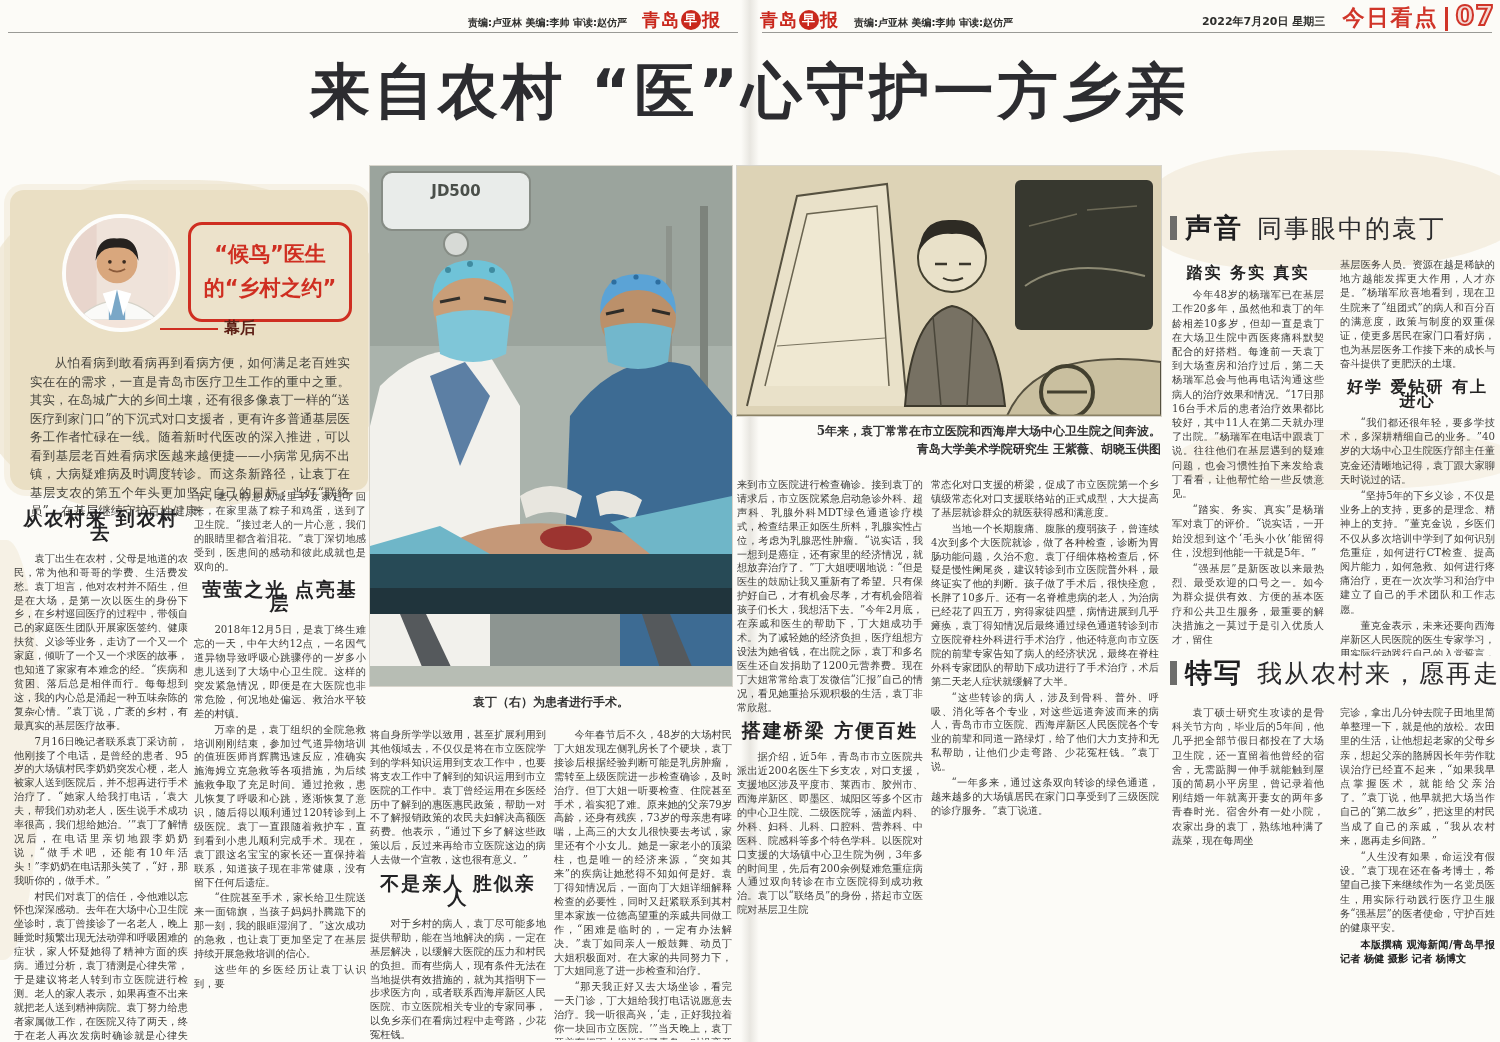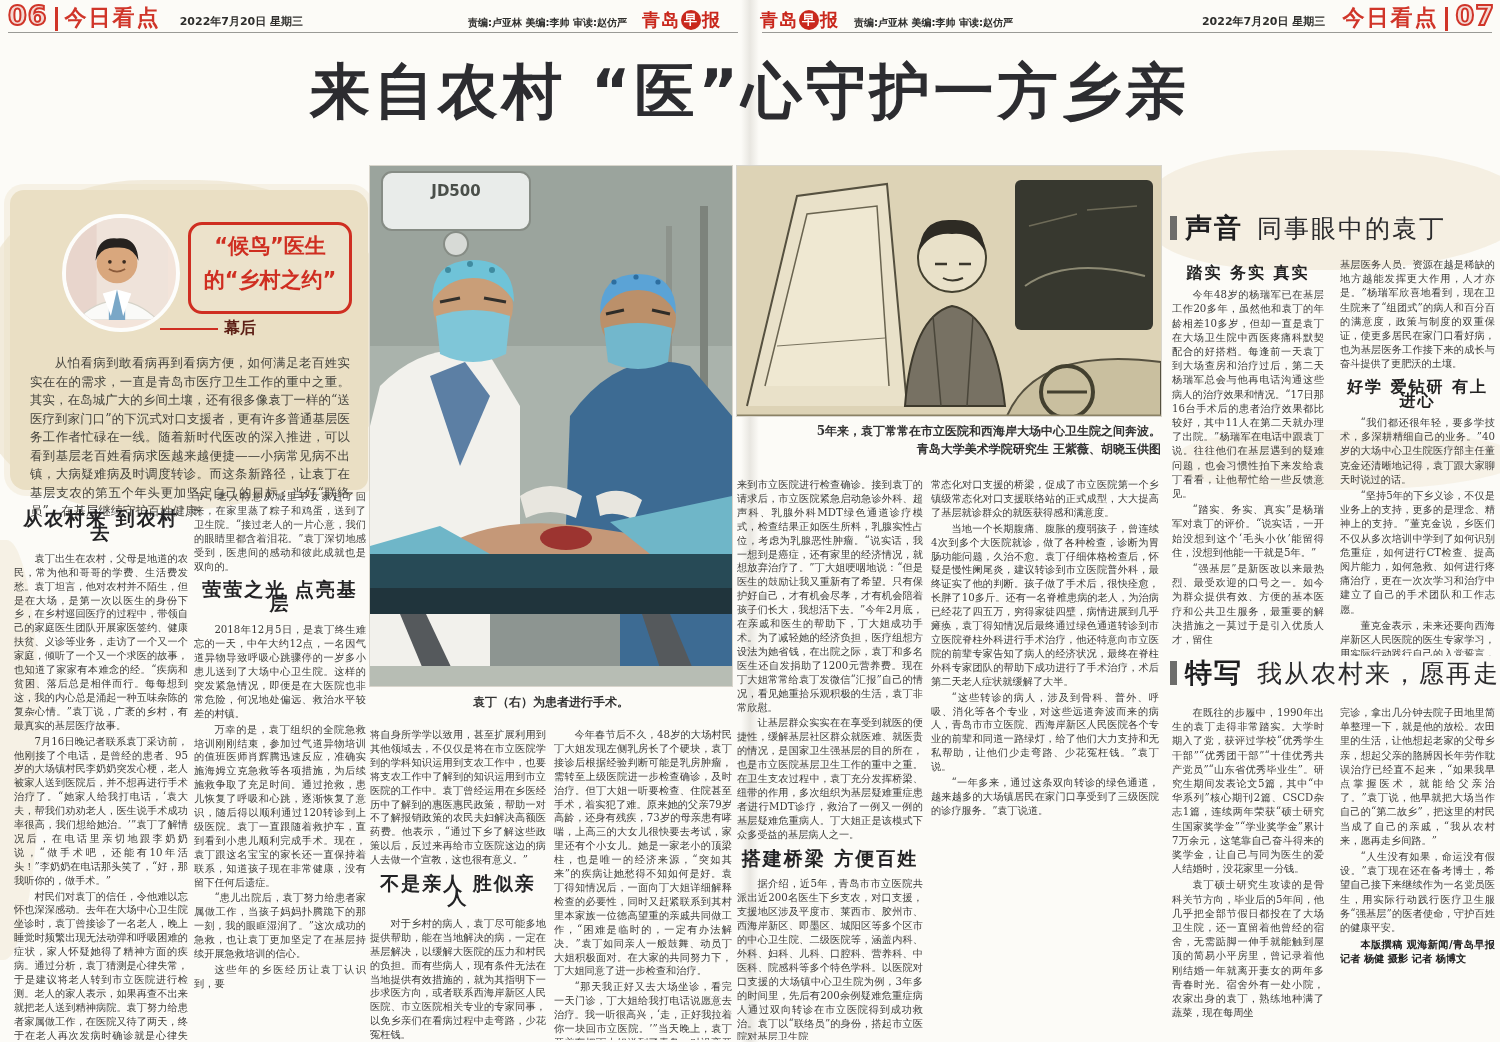--- a/index.html
+++ b/index.html
@@ -24,21 +24,21 @@
             color:#2c2c30;letter-spacing:4px;}
   .subhead{position:absolute;left:290px;top:126px;width:920px;text-align:center;
            font-family:"DejaVu Sans",sans-serif;font-weight:bold;font-size:22px;color:#38383c;letter-spacing:1px;}
   .texture{position:absolute;background:#eadfc4;opacity:.55;border-radius:45% 55% 60% 40%;}
   .introbox{position:absolute;left:10px;top:190px;width:358px;height:300px;background:#eadfc4;
             border-radius:14px 18px 12px 16px;box-shadow:0 0 0 6px rgba(234,223,196,.35);}
   .portrait{position:absolute;left:52px;top:24px;width:110px;height:110px;border-radius:50%;
             overflow:hidden;border:4px solid #fdfdfb;background:#f3e4da;}
   .badge{position:absolute;left:178px;top:32px;width:158px;height:82px;border:3px solid #cf2e21;
          border-radius:14px;background:rgba(255,255,255,.12);text-align:center;
-         font-family:"DejaVu Sans",sans-serif;font-weight:900;color:#cf2e21;font-size:21px;line-height:34px;padding-top:4px;}
+         font-family:"DejaVu Sans",sans-serif;font-weight:900;color:#cf2e21;font-size:21px;line-height:34px;padding-top:12px;}
   .badge-tag{position:absolute;left:214px;top:128px;font-family:"DejaVu Sans",sans-serif;font-weight:bold;
              font-size:16px;color:#5d2016;}
   .badge-tagline{position:absolute;left:150px;top:138px;width:58px;height:2px;background:#cf2e21;}
   .introtext{position:absolute;left:20px;top:164px;width:320px;font-size:12.4px;line-height:18.5px;
              text-align:justify;color:#45443e;}
   .introtext p{margin:0;text-indent:2em;}
   
   .col{position:absolute;overflow:hidden;font-size:10.2px;line-height:13.9px;text-align:justify;color:#3c3c3a;}
   .col p{margin:0 0 2px 0;text-indent:2em;}
   .col p.noind{text-indent:0;}
@@ -71,24 +71,20 @@
 <div class="sheet">
 
   <div class="fold"></div>
 
   <div class="texture" style="left:-20px;top:180px;width:420px;height:330px;"></div>
   <div class="texture" style="left:-30px;top:540px;width:70px;height:420px;opacity:.35;"></div>
   <div class="texture" style="left:1150px;top:150px;width:380px;height:120px;opacity:.4;"></div>
   <div class="texture" style="left:1180px;top:430px;width:340px;height:60px;opacity:.3;"></div>
 
   <div class="hdr" style="left:8px;">
-    <div class="hrow" style="left:0;top:1px;">
-      <span class="pageno">06</span><span class="redbar"></span><span class="section-red">今日看点</span>
-      <span class="hdr-date" style="margin-left:14px;">2022年7月20日 星期三</span>
-    </div>
     <div class="hrow" style="left:460px;top:8px;">
       <span class="hdr-credits">责编:卢亚林 美编:李帅 审读:赵仿严</span>
       <span class="brand" style="margin-left:10px;"><span>青岛</span><span class="circ">早</span><span>报</span></span>
     </div>
   </div>
   <div class="hdr-rule" style="left:8px;width:730px;"></div>
 
   <div class="hdr" style="left:760px;">
     <div class="hrow" style="left:0;top:8px;">
       <span class="brand"><span>青岛</span><span class="circ">早</span><span>报</span></span>
@@ -135,21 +131,21 @@
     <p>袁丁出生在农村，父母是地道的农民，常为他和哥哥的学费、生活费发愁。袁丁坦言，他对农村并不陌生，但是在大场，是第一次以医生的身份下乡，在乡村巡回医疗的过程中，带领自己的家庭医生团队开展家医签约、健康扶贫、义诊等业务，走访了一个又一个家庭，倾听了一个又一个求医的故事，也知道了家家有本难念的经。“疾病和贫困、落后总是相伴而行。每每想到这，我的内心总是涌起一种五味杂陈的复杂心情。”袁丁说，广袤的乡村，有最真实的基层医疗故事。</p>
     <p>7月16日晚记者联系袁丁采访前，他刚接了个电话，是曾经的患者、95岁的大场镇村民李奶奶突发心梗，老人被家人送到医院后，并不想再进行手术治疗了。“她家人给我打电话，‘袁大夫，帮我们劝劝老人，医生说手术成功率很高，我们想给她治。’”袁丁了解情况后，在电话里亲切地跟李奶奶说，“做手术吧，还能有10年活头！”李奶奶在电话那头笑了，“好，那我听你的，做手术。”</p>
     <p>村民们对袁丁的信任，令他难以忘怀也深深感动。去年在大场中心卫生院坐诊时，袁丁曾接诊了一名老人，晚上睡觉时频繁出现无法动弹和呼吸困难的症状，家人怀疑她得了精神方面的疾病。通过分析，袁丁猜测是心律失常，于是建议将老人转到市立医院进行检测。老人的家人表示，如果再查不出来就把老人送到精神病院。袁丁努力给患者家属做工作，在医院又待了两天，终于在老人再次发病时确诊就是心律失常。老人立刻进行了手术，经过诊治，从此再也没发病过。这名老人每当有空总会来大场中心卫生院打听问“袁医生来没来？”如果恰巧袁丁在，老人便进来看看，“就是来让你看看，我挺好的！”今年端午</p>
   </div>
 
   <div class="col" style="left:194px;top:490px;width:172px;height:550px;">
     <p class="noind">节，老人特意从城里子女家赶了回来，在家里蒸了粽子和鸡蛋，送到了卫生院。“接过老人的一片心意，我们的眼睛里都含着泪花。”袁丁深切地感受到，医患间的感动和彼此成就也是双向的。</p>
     <div class="sec-h">萤萤之光 点亮基层</div>
     <p>2018年12月5日，是袁丁终生难忘的一天，中午大约12点，一名因气道异物导致呼吸心跳骤停的一岁多小患儿送到了大场中心卫生院。这样的突发紧急情况，即便是在大医院也非常危险，何况地处偏远、救治水平较差的村镇。</p>
     <p>万幸的是，袁丁组织的全院急救培训刚刚结束，参加过气道异物培训的值班医师肖辉腾迅速反应，准确实施海姆立克急救等各项措施，为后续施救争取了充足时间。通过抢救，患儿恢复了呼吸和心跳，逐渐恢复了意识，随后得以顺利通过120转诊到上级医院。袁丁一直跟随着救护车，直到看到小患儿顺利完成手术。现在，袁丁跟这名宝宝的家长还一直保持着联系，知道孩子现在非常健康，没有留下任何后遗症。</p>
-    <p>“患儿出院后，袁丁努力给患者家属做工作，当孩子妈妈扑腾跪下的那一刻，我的眼眶湿润了。”这次成功的急救，也让袁丁更加坚定了在基层持续开展急救培训的信心。</p>
+    <p>“住院甚至手术，家长给卫生院送来一面锦旗，当孩子妈妈扑腾跪下的那一刻，我的眼眶湿润了。”这次成功的急救，也让袁丁更加坚定了在基层持续开展急救培训的信心。</p>
     <p>这些年的乡医经历让袁丁认识到，要</p>
   </div>
 
   <div class="photo">
     <svg width="362" height="520" viewBox="0 0 362 520">
       <rect width="362" height="520" fill="#aab3ac"></rect>
       <rect y="0" width="362" height="180" fill="#9ba49d"></rect>
       <rect x="330" y="40" width="8" height="260" fill="#7d837c"></rect>
       <rect x="296" y="60" width="6" height="200" fill="#8d938c"></rect>
 
@@ -231,21 +227,20 @@
       <path d="M0 250 L424 250" stroke="#8a8165" stroke-width="3"></path>
     </svg>
   </div>
   <div class="illuscap">
     <div>5年来，袁丁常常在市立医院和西海岸大场中心卫生院之间奔波。</div>
     <div>青岛大学美术学院研究生 王紫薇、胡晓玉供图</div>
   </div>
 
   <div class="col" style="left:737px;top:478px;width:186px;height:562px;">
     <p class="noind">来到市立医院进行检查确诊。接到袁丁的请求后，市立医院紧急启动急诊外科、超声科、乳腺外科MDT绿色通道诊疗模式，检查结果正如医生所料，乳腺实性占位，考虑为乳腺恶性肿瘤。“说实话，我一想到是癌症，还有家里的经济情况，就想放弃治疗了。”丁大姐哽咽地说：“但是医生的鼓励让我又重新有了希望。只有保护好自己，才有机会尽孝，才有机会陪着孩子们长大，我想活下去。”今年2月底，在亲戚和医生的帮助下，丁大姐成功手术。为了减轻她的经济负担，医疗组想方设法为她省钱，在出院之际，袁丁和多名医生还自发捐助了1200元营养费。现在丁大姐常常给袁丁发微信“汇报”自己的情况，看见她重拾乐观积极的生活，袁丁非常欣慰。</p>
-    <p>让基层群众实实在在享受到就医的便捷性，缓解基层社区群众就医难、就医贵的情况，是国家卫生强基层的目的所在，也是市立医院基层卫生工作的重中之重。在卫生支农过程中，袁丁充分发挥桥梁、纽带的作用，多次组织为基层疑难重症患者进行MDT诊疗，救治了一例又一例的基层疑难危重病人。丁大姐正是该模式下众多受益的基层病人之一。</p>
     <div class="sec-h">搭建桥梁 方便百姓</div>
     <p>据介绍，近5年，青岛市市立医院共派出近200名医生下乡支农，对口支援，支援地区涉及平度市、莱西市、胶州市、西海岸新区、即墨区、城阳区等多个区市的中心卫生院、二级医院等，涵盖内科、外科、妇科、儿科、口腔科、营养科、中医科、院感科等多个特色学科。以医院对口支援的大场镇中心卫生院为例，3年多的时间里，先后有200余例疑难危重症病人通过双向转诊在市立医院得到成功救治。袁丁以“联络员”的身份，搭起市立医院对基层卫生院</p>
   </div>
   <div class="col" style="left:931px;top:478px;width:228px;height:562px;">
     <p class="noind">常态化对口支援的桥梁，促成了市立医院第一个乡镇级常态化对口支援联络站的正式成型，大大提高了基层就诊群众的就医获得感和满意度。</p>
     <p>当地一个长期腹痛、腹胀的瘦弱孩子，曾连续4次到多个大医院就诊，做了各种检查，诊断为胃肠功能问题，久治不愈。袁丁仔细体格检查后，怀疑是慢性阑尾炎，建议转诊到市立医院普外科，最终证实了他的判断。孩子做了手术后，很快痊愈，长胖了10多斤。还有一名脊椎患病的老人，为治病已经花了四五万，穷得家徒四壁，病情进展到几乎瘫痪，袁丁得知情况后最终通过绿色通道转诊到市立医院脊柱外科进行手术治疗，他还特意向市立医院的前辈专家告知了病人的经济状况，最终在脊柱外科专家团队的帮助下成功进行了手术治疗，术后第二天老人症状就缓解了大半。</p>
     <p>“这些转诊的病人，涉及到骨科、普外、呼吸、消化等各个专业，对这些远道奔波而来的病人，青岛市市立医院、西海岸新区人民医院各个专业的前辈和同道一路绿灯，给了他们大力支持和无私帮助，让他们少走弯路、少花冤枉钱。”袁丁说。</p>
     <p>“一年多来，通过这条双向转诊的绿色通道，越来越多的大场镇居民在家门口享受到了三级医院的诊疗服务。”袁丁说道。</p>
   </div>
 
@@ -267,21 +262,20 @@
     <p>“坚持5年的下乡义诊，不仅是业务上的支持，更多的是理念、精神上的支持。”董克金说，乡医们不仅从多次培训中学到了如何识别危重症，如何进行CT检查、提高阅片能力，如何急救、如何进行疼痛治疗，更在一次次学习和治疗中建立了自己的手术团队和工作志愿。</p>
     <p>董克金表示，未来还要向西海岸新区人民医院的医生专家学习，用实际行动践行自己的入党誓言，守护乡村居民的健康。</p>
   </div>
 
   <div style="position:absolute;left:1170px;top:655px;width:326px;">
     <div class="blockhead">
       <span class="bar"></span><span class="tag">特写</span><span class="ttl">我从农村来，愿再走乡间路</span>
     </div>
   </div>
   <div class="scol" style="left:1172px;top:706px;width:152px;height:330px;">
-    <p>在既往的步履中，1990年出生的袁丁走得非常踏实。大学时期入了党，获评过学校“优秀学生干部”“优秀团干部”“十佳优秀共产党员”“山东省优秀毕业生”。研究生期间发表论文5篇，其中“中华系列”核心期刊2篇、CSCD杂志1篇，连续两年荣获“硕士研究生国家奖学金”“学业奖学金”累计7万余元，这笔靠自己奋斗得来的奖学金，让自己与同为医生的爱人结婚时，没花家里一分钱。</p>
     <p>袁丁硕士研究生攻读的是骨科关节方向，毕业后的5年间，他几乎把全部节假日都投在了大场卫生院，还一直留着他曾经的宿舍，无需踮脚一伸手就能触到屋顶的简易小平房里，曾记录着他刚结婚一年就离开妻女的两年多青春时光。宿舍外有一处小院，农家出身的袁丁，熟练地种满了蔬菜，现在每周坐</p>
   </div>
   <div class="scol" style="left:1340px;top:706px;width:155px;height:330px;">
     <p class="noind">完诊，拿出几分钟去院子田地里简单整理一下，就是他的放松。农田里的生活，让他想起老家的父母乡亲，想起父亲的胳膊因长年劳作耽误治疗已经直不起来，“如果我早点掌握医术，就能给父亲治了。”袁丁说，他早就把大场当作自己的“第二故乡”，把这里的村民当成了自己的亲戚，“我从农村来，愿再走乡间路。”</p>
     <p>“人生没有如果，命运没有假设。”袁丁现在还在备考博士，希望自己接下来继续作为一名党员医生，用实际行动践行医疗卫生服务“强基层”的医者使命，守护百姓的健康平安。</p>
     <p class="byline">本版撰稿 观海新闻/青岛早报记者 杨健 摄影 记者 杨博文</p>
   </div>
 
 </div>
 

